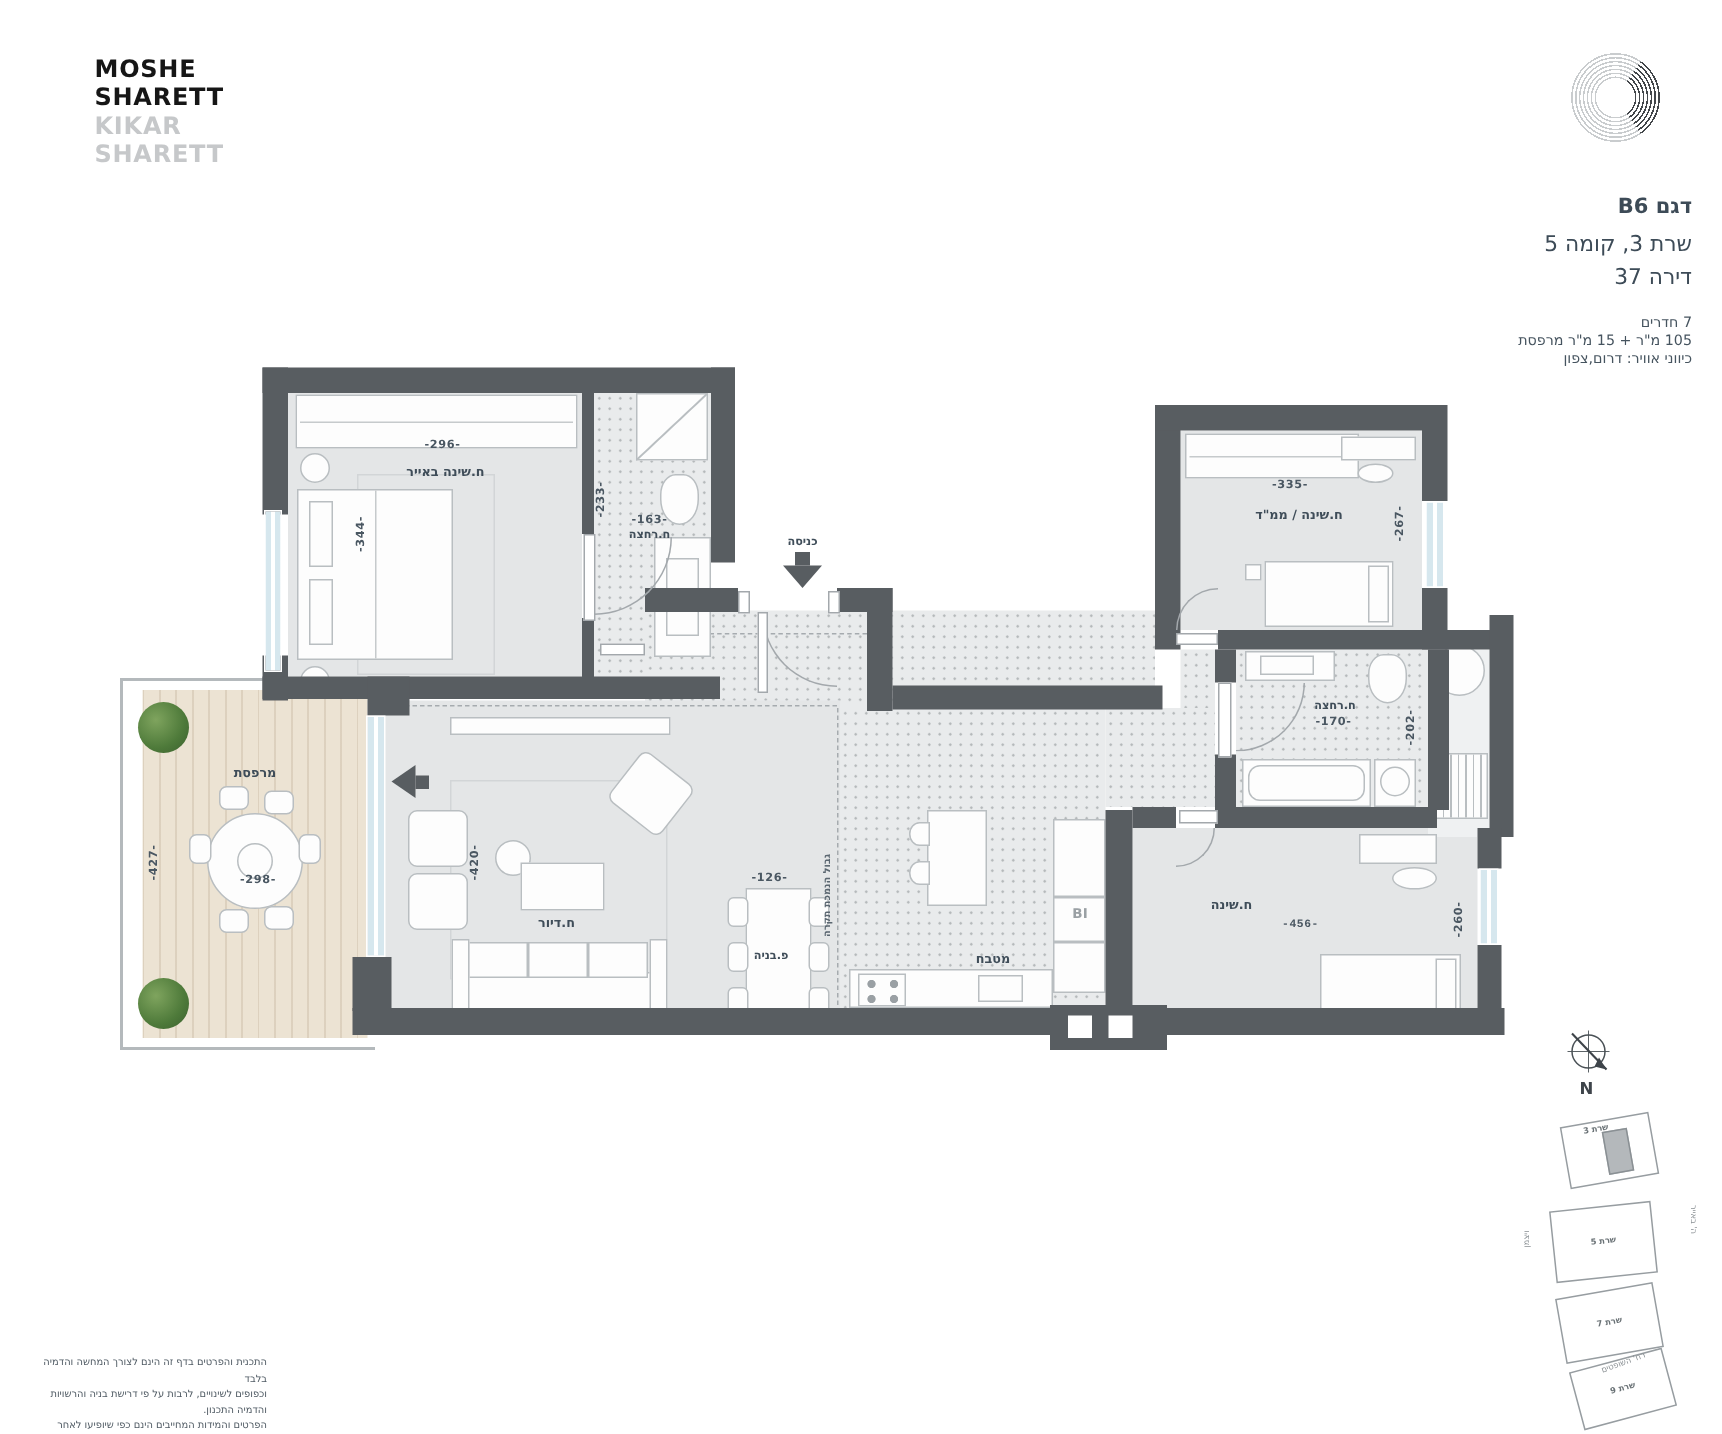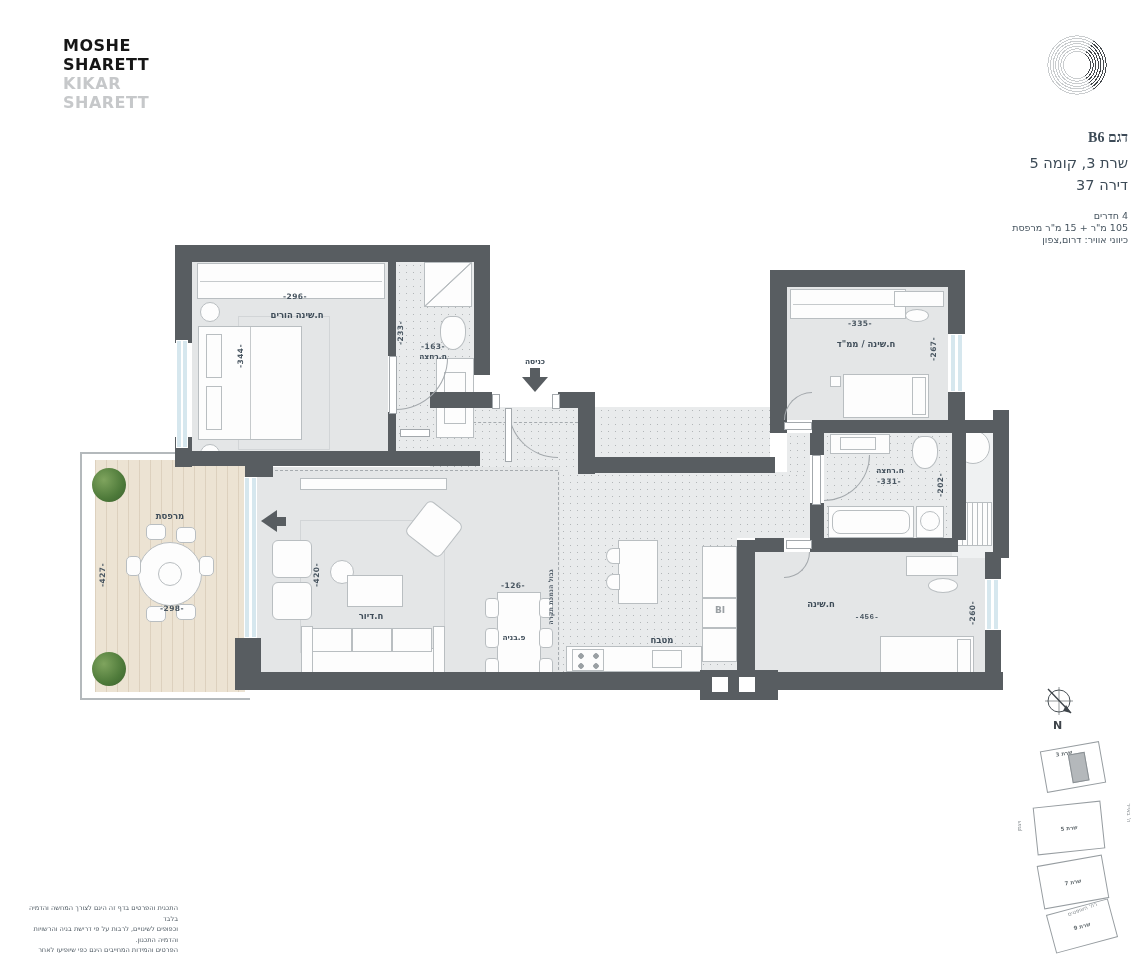--- a/index.html
+++ b/index.html
@@ -11,21 +11,21 @@
   .brand .lt{color:#c6c8ca;}
   
   .logo{position:absolute;left:1047px;top:35px;width:60px;height:60px;border-radius:50%;
         background:repeating-radial-gradient(circle at 50% 50%, #c9ccce 0 1px, #ffffff 1px 2.6px);}
   .logo .seg{position:absolute;inset:0;border-radius:50%;
         background:repeating-radial-gradient(circle at 50% 50%, #42464a 0 1px, #ffffff 1px 2.6px);
         clip-path:polygon(50% 50%, 84% 1%, 112% 50%, 84% 99%);}
   .logo .hole{position:absolute;left:18px;top:18px;width:24px;height:24px;background:#fff;border-radius:50%;}
   
   .info{position:absolute;right:20px;top:130px;text-align:right;direction:rtl;color:#3d4b57;}
-  .info .t1{font-size:14px;font-weight:bold;margin-bottom:9px;font-family:Liberation Serif, serif;}
+  .info .t1{font-size:14px;font-weight:bold;margin-bottom:9px;}
   .info .t2{font-size:14.5px;margin-bottom:6px;}
   .info .t3{font-size:9.5px;line-height:10px;margin-top:2px;color:#46545f;}
   .info .gap{height:10px;}
   
   .w{position:absolute;background:#585d61;}
   .floor{position:absolute;background:#e4e6e7;}
   .floor2{position:absolute;background:#eff1f2;}
   .dot{position:absolute;background-color:#e9ebec;
        background-image:radial-gradient(#b2b6b8 .7px,transparent .95px);background-size:7px 7px;}
   .wood{position:absolute;background:#ece3d3;
@@ -73,21 +73,21 @@
 <div class="logo">
   <div class="seg"></div>
   <div class="hole"></div>
 </div>
 
 <div class="info">
   <div class="t1">דגם B6</div>
   <div class="t2">שרת 3, קומה 5</div>
   <div class="t2">דירה 37</div>
   <div class="gap"></div>
-  <div class="t3">4 חדרים</div>
+  <div class="t3">7 חדרים</div>
   <div class="t3">105 מ"ר + 15 מ"ר מרפסת</div>
   <div class="t3">כיווני אוויר: דרום,צפון</div>
 </div>
 
 <div>
 
   <div class="floor" style="left:192px;top:262px;width:196px;height:189px;"></div>
   <div class="dot" style="left:396px;top:262px;width:78px;height:190px;"></div>
   <div class="dot" style="left:430px;top:407px;width:340px;height:65px;"></div>
   <div class="dot" style="left:560px;top:472px;width:177px;height:200px;"></div>
@@ -243,46 +243,46 @@
   <div class="stem" style="left:530px;top:368px;width:10px;height:9px;"></div>
   <div class="arr-down" style="left:522px;top:377px;"></div>
 
   <div class="stem" style="left:277px;top:517px;width:9px;height:9px;"></div>
   <div class="arr-left" style="left:261px;top:510px;"></div>
 
   <div class="lbl" style="left:535px;top:361px;font-size:7.5px;">כניסה</div>
   <div class="vnote" style="left:551px;top:597px;">גבול הנמכת תקרה</div>
 
   <div class="dim" style="left:295px;top:296px;">-296-</div>
-  <div class="lbl" style="left:297px;top:315px;">ח.שינה הורים</div>
+  <div class="lbl" style="left:297px;top:315px;">ח.שינה באייר</div>
   <div class="dim dimv" style="left:240px;top:356px;">-344-</div>
 
   <div class="dim dimv" style="left:400px;top:333px;">-233-</div>
   <div class="dim" style="left:433px;top:346px;">-163-</div>
   <div class="lbl" style="left:433px;top:356px;font-size:7.5px;">ח.רחצה</div>
 
   <div class="lbl" style="left:371px;top:616px;">ח.דיור</div>
   <div class="dim dimv" style="left:316px;top:575px;">-420-</div>
 
   <div class="lbl" style="left:170px;top:516px;">מרפסת</div>
   <div class="dim dimv" style="left:102px;top:575px;">-427-</div>
-  <div class="dim" style="left:172px;top:608px;">-298-</div>
+  <div class="dim" style="left:172px;top:586px;">-298-</div>
 
   <div class="dim" style="left:513px;top:585px;">-126-</div>
   <div class="lbl" style="left:514px;top:637px;font-size:7.5px;">פ.בניה</div>
 
   <div class="lbl" style="left:662px;top:640px;">מטבח</div>
   <div class="lbl" style="left:720px;top:610px;font-size:9px;color:#9aa0a4;">BI</div>
 
   <div class="dim" style="left:860px;top:323px;">-335-</div>
   <div class="lbl" style="left:866px;top:344px;">ח.שינה / ממ"ד</div>
   <div class="dim dimv" style="left:933px;top:349px;">-267-</div>
 
   <div class="lbl" style="left:890px;top:470px;font-size:7.5px;">ח.רחצה</div>
-  <div class="dim" style="left:889px;top:481px;">-331-</div>
+  <div class="dim" style="left:889px;top:481px;">-170-</div>
   <div class="dim dimv" style="left:940px;top:485px;">-202-</div>
 
   <div class="lbl" style="left:821px;top:604px;">ח.שינה</div>
   <div class="dim" style="left:867px;top:617px;font-family:Liberation Mono, monospace;">-456-</div>
   <div class="dim dimv" style="left:972px;top:613px;">-260-</div>
 </div>
 
 <div class="abs" style="left:1040px;top:686px;width:44px;height:46px;">
   <svg width="44" height="46">
     <circle cx="19" cy="15" r="11" fill="none" stroke="#4a5156" stroke-width="1"></circle>

